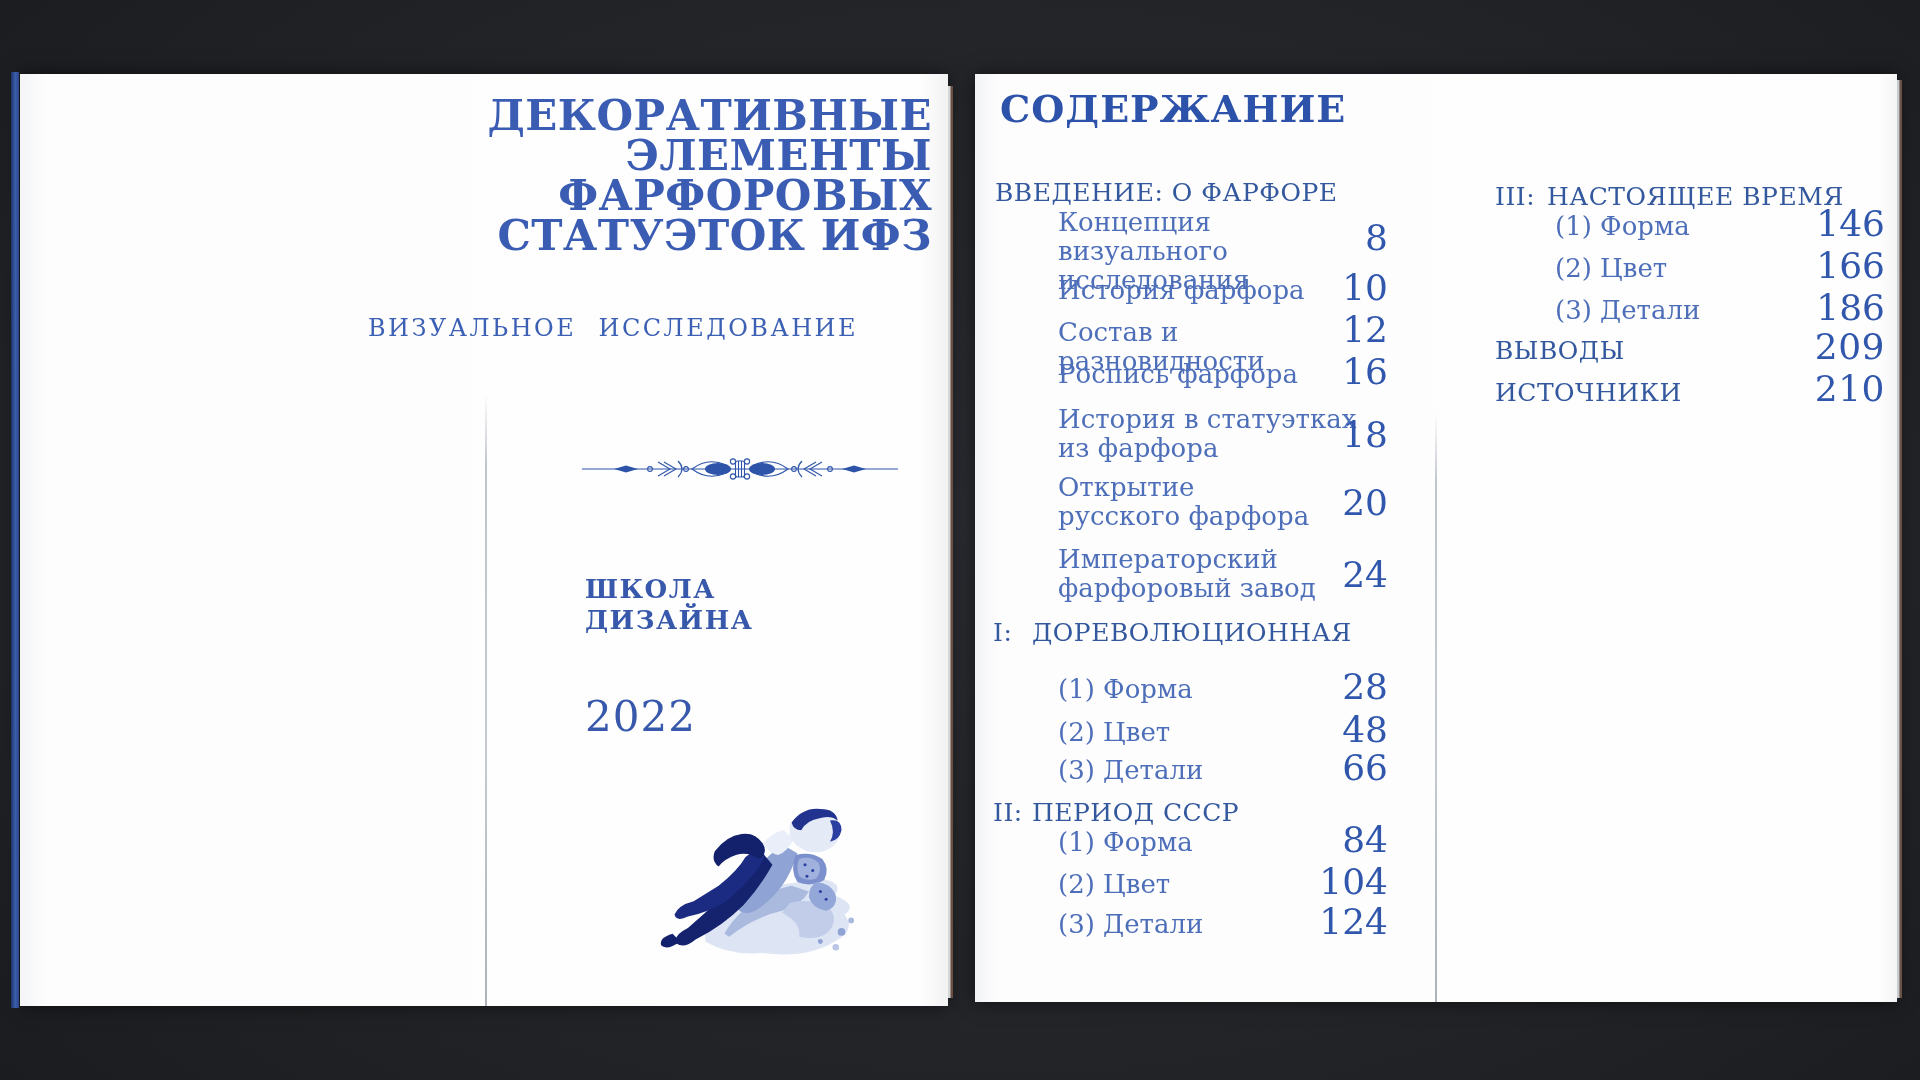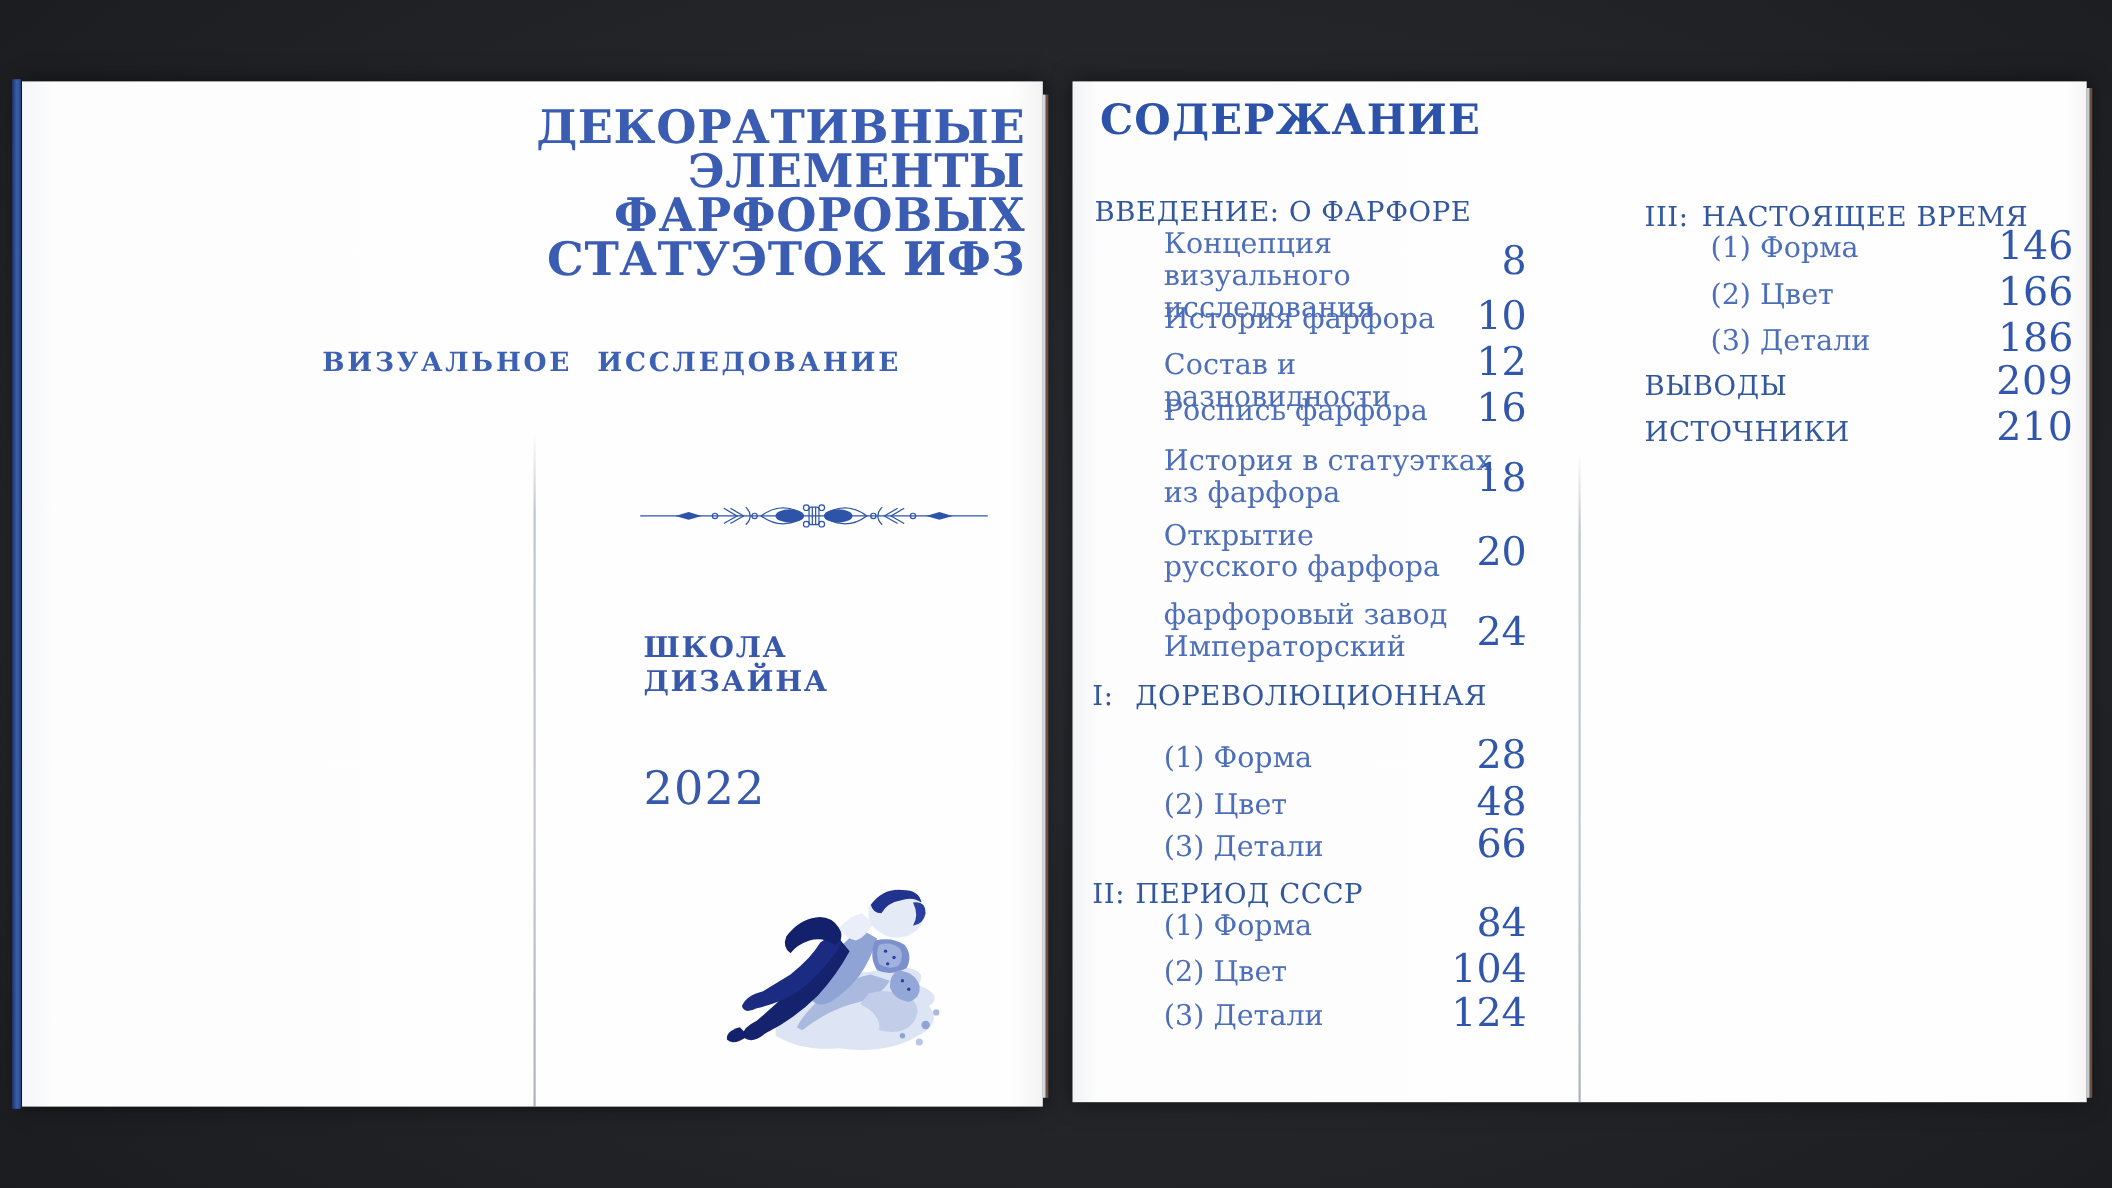--- a/index.html
+++ b/index.html
@@ -30,22 +30,22 @@
     background:linear-gradient(180deg,rgba(190,195,200,0) 0%,rgba(176,182,190,.8) 12%,rgba(150,158,168,.55) 60%,rgba(120,128,138,.6) 100%);}
   .crease-left{left:465px;top:320px;height:612px;}
   .crease-right{left:460px;top:340px;height:588px;}
 
   
   .book-title{
     position:absolute;top:22px;right:16px;width:640px;text-align:right;
     color:#3a5cb2;font-weight:bold;font-size:42px;line-height:40px;letter-spacing:.5px;
   }
   .book-subtitle{
-    position:absolute;top:240px;right:15px;width:640px;text-align:left;
-    color:#3c61b4;font-size:24px;letter-spacing:2.5px;word-spacing:12px;font-weight:bold;
+    position:absolute;top:240px;right:15px;width:640px;text-align:center;
+    color:#3c61b4;font-size:24px;letter-spacing:2.5px;word-spacing:12px;font-weight:normal;
   }
   .ornament{position:absolute;left:560px;top:378px;width:320px;height:34px;}
   .colophon{position:absolute;left:565px;width:310px;color:#3758ab;}
   .school{top:500px;font-size:26px;line-height:31px;letter-spacing:1.5px;word-spacing:9px;font-weight:bold;}
   .city{top:576px;font-size:28px;letter-spacing:1.5px;font-weight:bold;}
   .year{top:618px;font-size:42px;letter-spacing:1px;}
   .figurine{position:absolute;left:618px;top:720px;width:240px;height:175px;}
 
   
   .contents-title{
@@ -172,22 +172,22 @@
       <span class="lbl">История в статуэтках</span>
       <span class="lbl">из фарфора</span>
       <span class="toc-page">18</span>
     </div>
     <div class="toc-row two" style="left:83px;top:399px;width:330px;">
       <span class="lbl">Открытие</span>
       <span class="lbl">русского фарфора</span>
       <span class="toc-page">20</span>
     </div>
     <div class="toc-row two" style="left:83px;top:471px;width:330px;">
+      <span class="lbl">Императорский</span>
       <span class="lbl">фарфоровый завод</span>
-      <span class="lbl">Императорский</span>
       <span class="toc-page">24</span>
     </div>
 
     <div class="toc-heading" style="left:18px;top:544px;width:380px;">
       <span class="part-num">I:</span>
       <span class="part-title" style="margin-left:39px;">ДОРЕВОЛЮЦИОННАЯ</span>
     </div>
     <div class="toc-row" style="left:83px;top:601px;width:330px;">
       <span class="lbl">(1)  Форма</span>
       <span class="toc-page">28</span>

